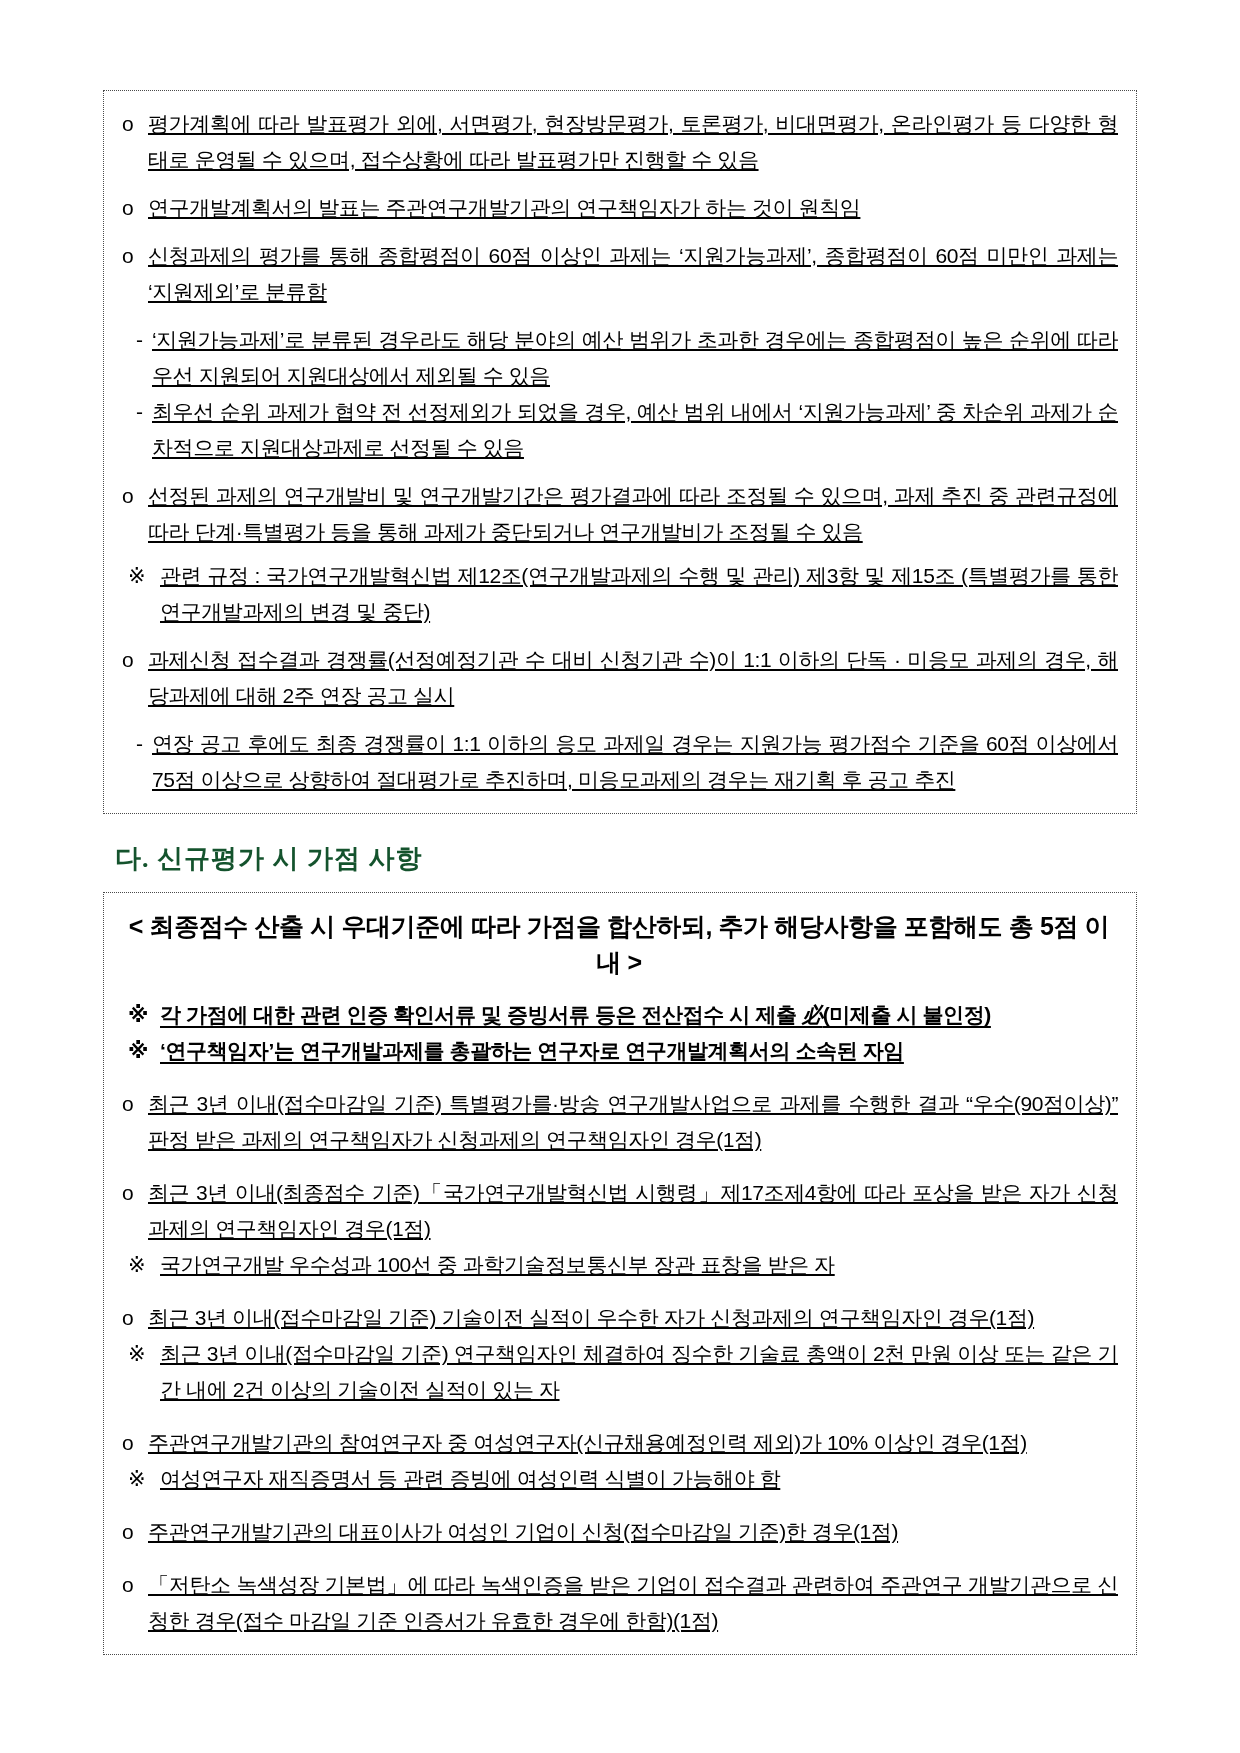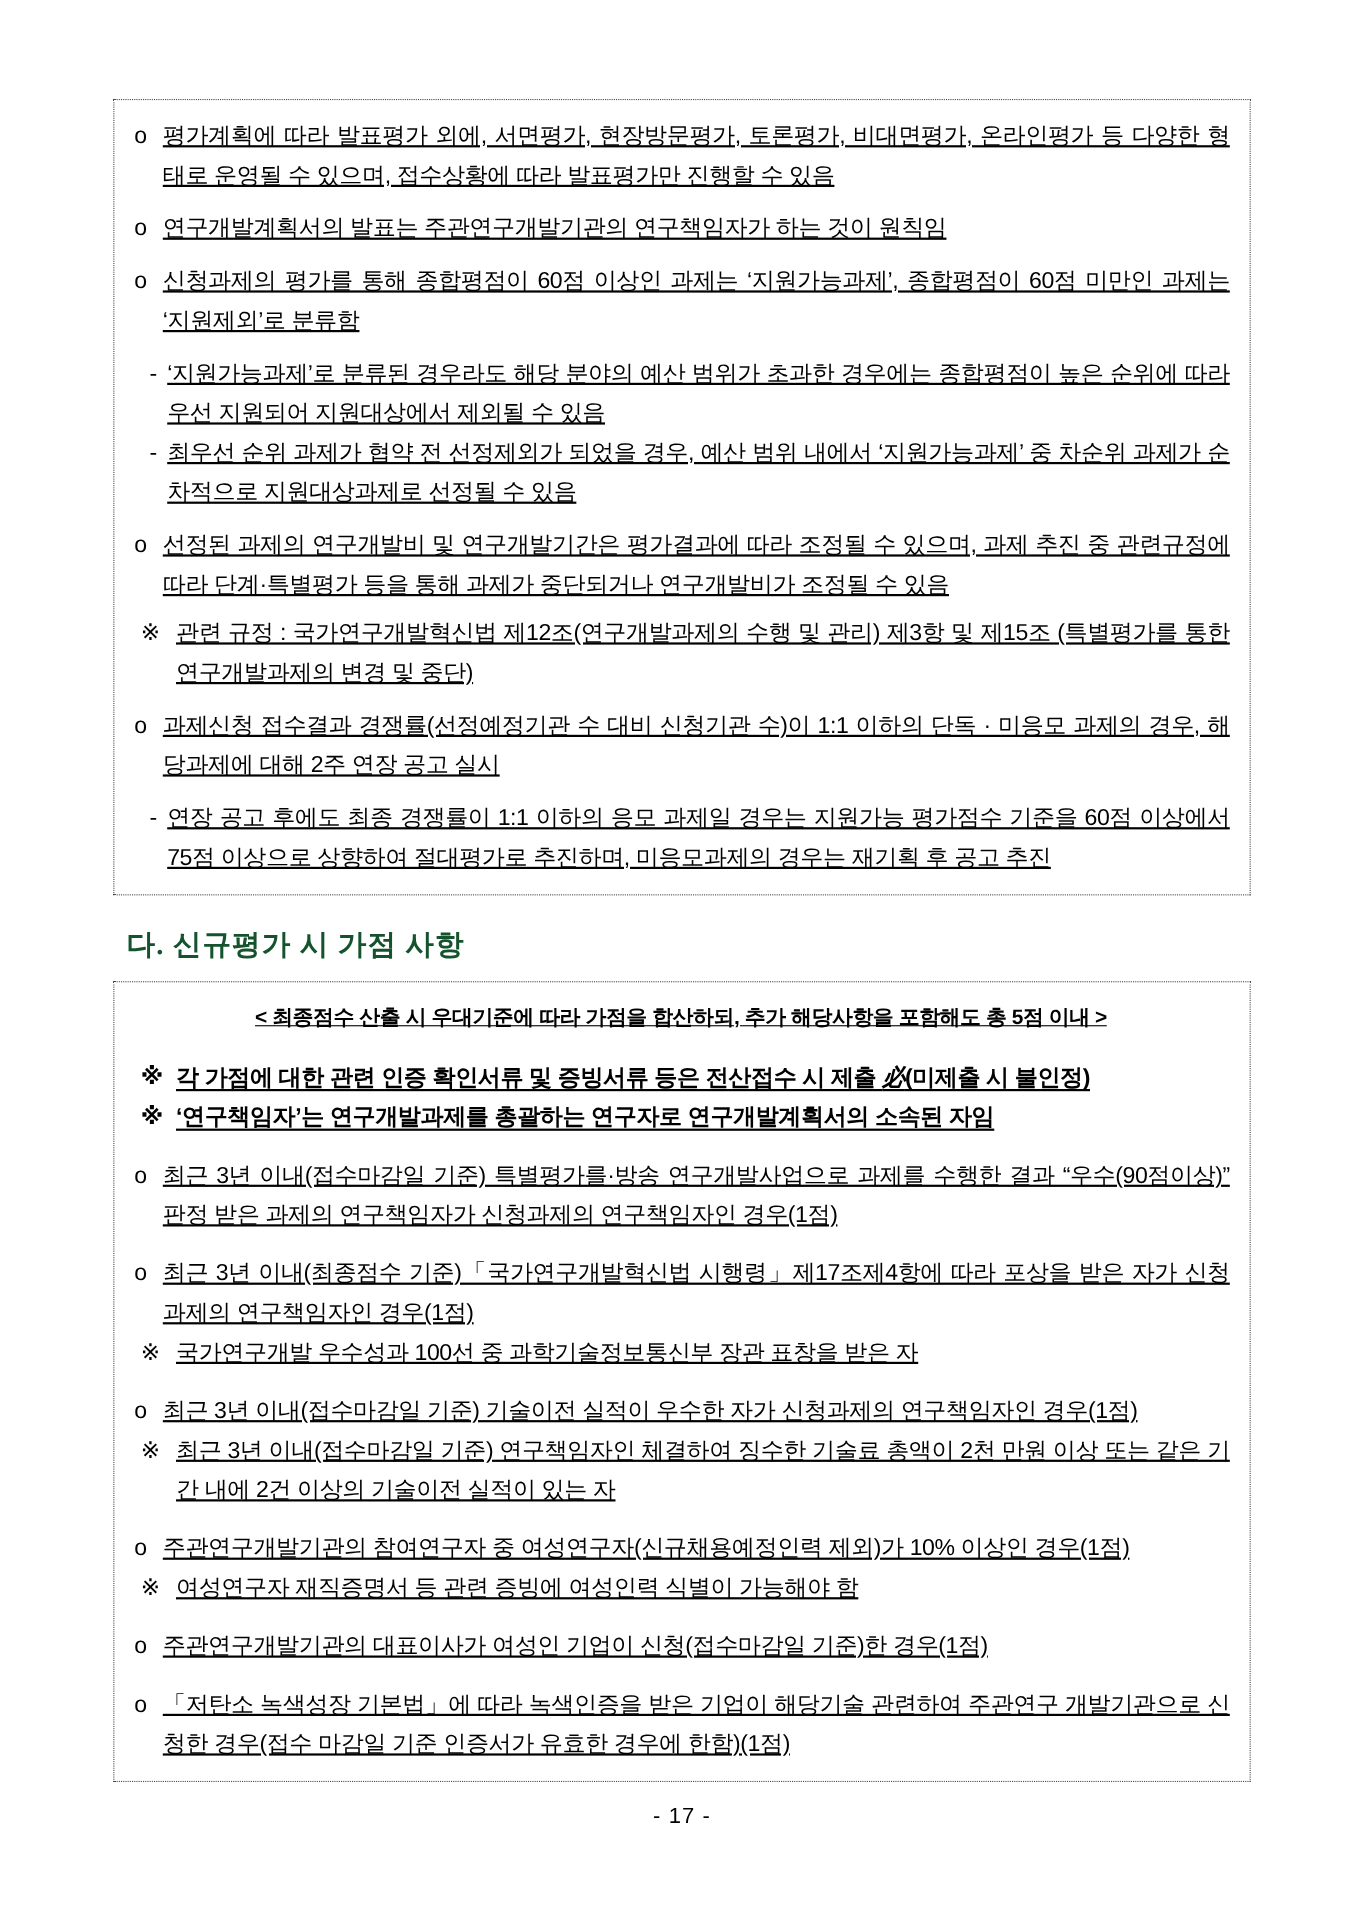--- a/index.html
+++ b/index.html
@@ -37,24 +37,23 @@
   .lvl-dash .marker{width:16px;}
   .lvl-note{padding-left:8px;}
   .lvl-note .marker{width:32px;}
   .tight{margin-top:0;}
   .gap-sm{margin-top:8px;}
 
   
   .box2 .para{margin-top:17px;}
   .box2 .para.tight{margin-top:0;}
   .box2-header{
-    font-size:19px;line-height:36px;font-weight:bold;
+    font-size:25px;line-height:36px;font-weight:bold;
     text-align:center;letter-spacing:-0.4px;
     margin-top:2px;
-    text-decoration:underline;
   }
   .note-strong{font-weight:bold;margin-top:6px;}
   .note-strong .ptext{
     text-underline-offset:4px;
     text-decoration-thickness:1.5px;
   }
   .note-strong .marker{text-decoration:none;}
   .hanja{font-style:italic;font-family:"Liberation Serif","DejaVu Serif",serif;}
 
   
@@ -158,20 +157,19 @@
       <div class="para lvl-note tight">
         <span class="marker">※</span>
         <div class="ptext">여성연구자 재직증명서 등 관련 증빙에 여성인력 식별이 가능해야 함</div>
       </div>
       <div class="para lvl-bullet">
         <span class="marker">o</span>
         <div class="ptext">주관연구개발기관의 대표이사가 여성인 기업이 신청(접수마감일 기준)한 경우(1점)</div>
       </div>
       <div class="para lvl-bullet">
         <span class="marker">o</span>
-        <div class="ptext">「저탄소 녹색성장 기본법」에 따라 녹색인증을 받은 기업이 해당기술 관련하여 주관연구 개발기관으로 신청한 경우(접수 마감일 기준 인증서가 유효한 경우에 한함)(1점)</div>
+        <div class="ptext">「저탄소 녹색성장 기본법」에 따라 녹색인증을 받은 기업이 접수결과 관련하여 주관연구 개발기관으로 신청한 경우(접수 마감일 기준 인증서가 유효한 경우에 한함)(1점)</div>
       </div>
     </div>
 
-    <div class="page-number">- 17 -</div>
 
   </div>
 </div>
 
 </body></html>

